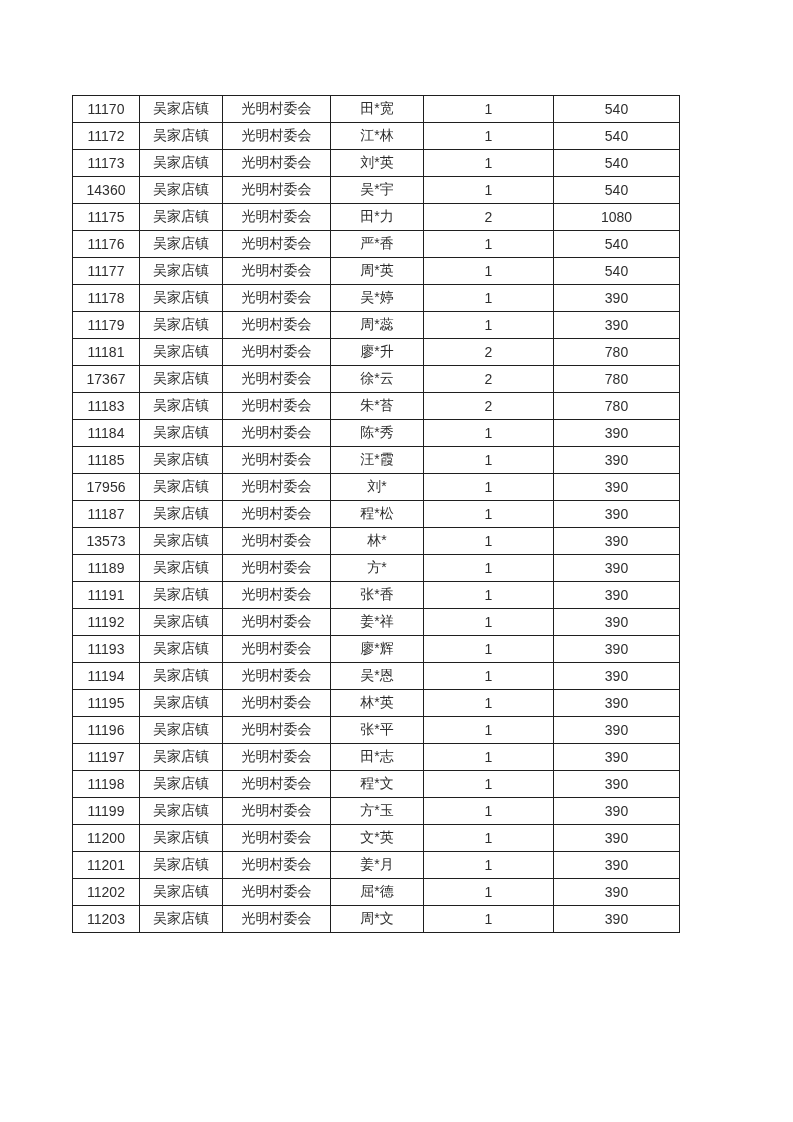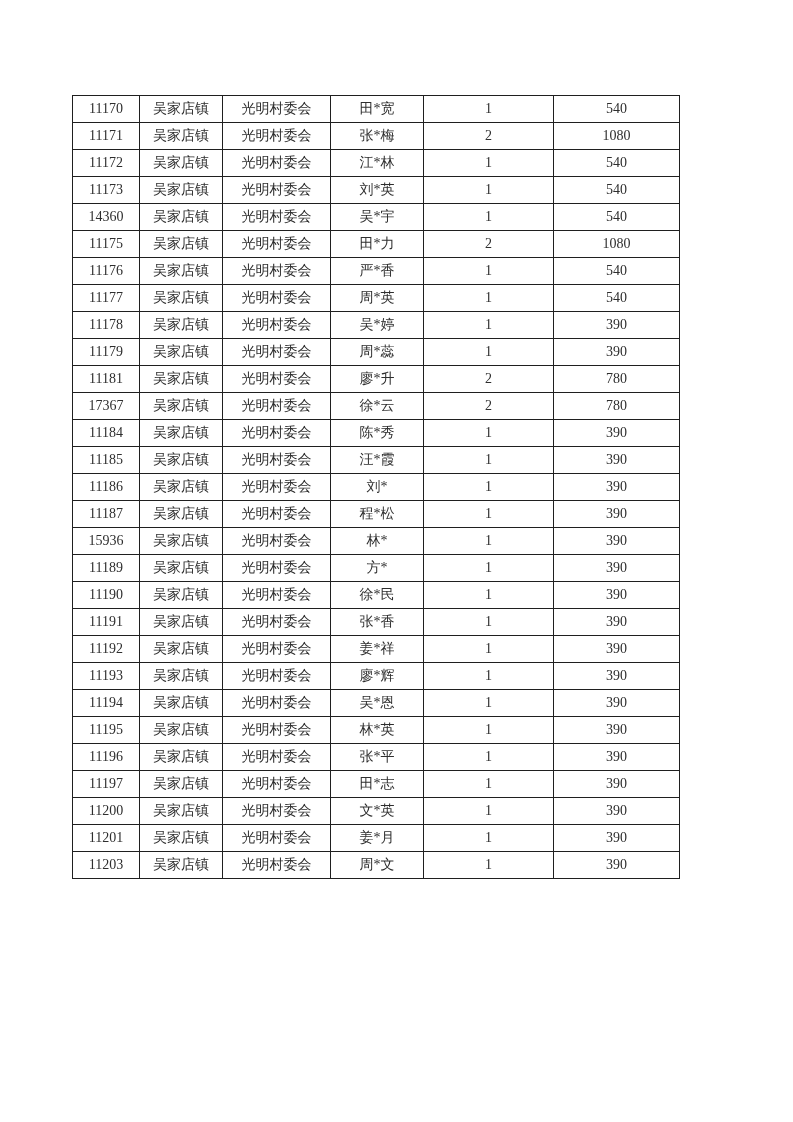--- a/index.html
+++ b/index.html
@@ -14,21 +14,21 @@
     background: #ffffff;
     overflow: hidden;
   }
   table.data-table {
     position: absolute;
     left: 72px;
     top: 95px;
     width: 607px;
     border-collapse: collapse;
     table-layout: fixed;
-    font-family: Liberation Serif, serif;
+    font-family: Liberation Sans, sans-serif;
     font-size: 14px;
     color: #2e2e2e;
   }
   table.data-table td {
     border: 1px solid #1f1f1f;
     height: 26px;
     padding: 0;
     text-align: center;
     vertical-align: middle;
     white-space: nowrap;
@@ -52,28 +52,20 @@
     <tbody>
         <tr>
           <td>11170</td>
           <td>吴家店镇</td>
           <td>光明村委会</td>
           <td>田*宽</td>
           <td>1</td>
           <td>540</td>
         </tr>
         <tr>
-          <td>11171</td>
-          <td>吴家店镇</td>
-          <td>光明村委会</td>
-          <td>张*梅</td>
-          <td>2</td>
-          <td>1080</td>
-        </tr>
-        <tr>
           <td>11172</td>
           <td>吴家店镇</td>
           <td>光明村委会</td>
           <td>江*林</td>
           <td>1</td>
           <td>540</td>
         </tr>
         <tr>
           <td>11173</td>
           <td>吴家店镇</td>
@@ -140,76 +132,76 @@
         </tr>
         <tr>
           <td>17367</td>
           <td>吴家店镇</td>
           <td>光明村委会</td>
           <td>徐*云</td>
           <td>2</td>
           <td>780</td>
         </tr>
         <tr>
+          <td>11183</td>
+          <td>吴家店镇</td>
+          <td>光明村委会</td>
+          <td>朱*苔</td>
+          <td>2</td>
+          <td>780</td>
+        </tr>
+        <tr>
           <td>11184</td>
           <td>吴家店镇</td>
           <td>光明村委会</td>
           <td>陈*秀</td>
           <td>1</td>
           <td>390</td>
         </tr>
         <tr>
           <td>11185</td>
           <td>吴家店镇</td>
           <td>光明村委会</td>
           <td>汪*霞</td>
           <td>1</td>
           <td>390</td>
         </tr>
         <tr>
-          <td>11186</td>
+          <td>17956</td>
           <td>吴家店镇</td>
           <td>光明村委会</td>
           <td>刘*</td>
           <td>1</td>
           <td>390</td>
         </tr>
         <tr>
           <td>11187</td>
           <td>吴家店镇</td>
           <td>光明村委会</td>
           <td>程*松</td>
           <td>1</td>
           <td>390</td>
         </tr>
         <tr>
-          <td>15936</td>
+          <td>13573</td>
           <td>吴家店镇</td>
           <td>光明村委会</td>
           <td>林*</td>
           <td>1</td>
           <td>390</td>
         </tr>
         <tr>
           <td>11189</td>
           <td>吴家店镇</td>
           <td>光明村委会</td>
           <td>方*</td>
           <td>1</td>
           <td>390</td>
         </tr>
         <tr>
-          <td>11190</td>
-          <td>吴家店镇</td>
-          <td>光明村委会</td>
-          <td>徐*民</td>
-          <td>1</td>
-          <td>390</td>
-        </tr>
-        <tr>
           <td>11191</td>
           <td>吴家店镇</td>
           <td>光明村委会</td>
           <td>张*香</td>
           <td>1</td>
           <td>390</td>
         </tr>
         <tr>
           <td>11192</td>
           <td>吴家店镇</td>
@@ -252,32 +244,56 @@
         </tr>
         <tr>
           <td>11197</td>
           <td>吴家店镇</td>
           <td>光明村委会</td>
           <td>田*志</td>
           <td>1</td>
           <td>390</td>
         </tr>
         <tr>
+          <td>11198</td>
+          <td>吴家店镇</td>
+          <td>光明村委会</td>
+          <td>程*文</td>
+          <td>1</td>
+          <td>390</td>
+        </tr>
+        <tr>
+          <td>11199</td>
+          <td>吴家店镇</td>
+          <td>光明村委会</td>
+          <td>方*玉</td>
+          <td>1</td>
+          <td>390</td>
+        </tr>
+        <tr>
           <td>11200</td>
           <td>吴家店镇</td>
           <td>光明村委会</td>
           <td>文*英</td>
           <td>1</td>
           <td>390</td>
         </tr>
         <tr>
           <td>11201</td>
           <td>吴家店镇</td>
           <td>光明村委会</td>
           <td>姜*月</td>
+          <td>1</td>
+          <td>390</td>
+        </tr>
+        <tr>
+          <td>11202</td>
+          <td>吴家店镇</td>
+          <td>光明村委会</td>
+          <td>屈*德</td>
           <td>1</td>
           <td>390</td>
         </tr>
         <tr>
           <td>11203</td>
           <td>吴家店镇</td>
           <td>光明村委会</td>
           <td>周*文</td>
           <td>1</td>
           <td>390</td>

